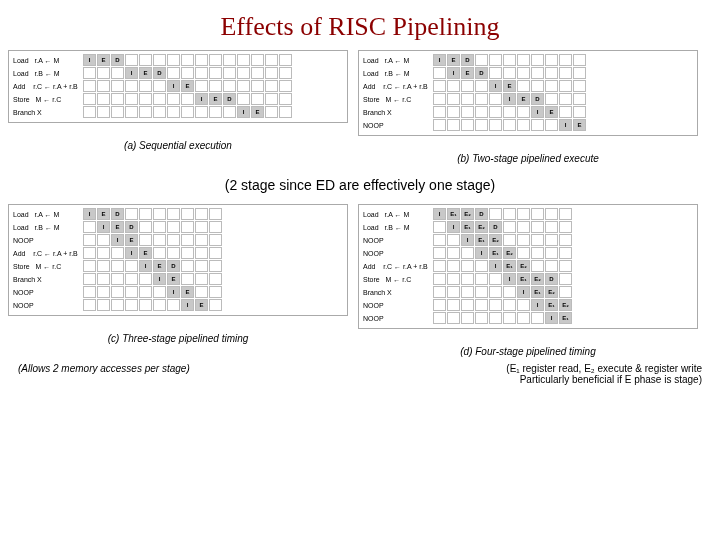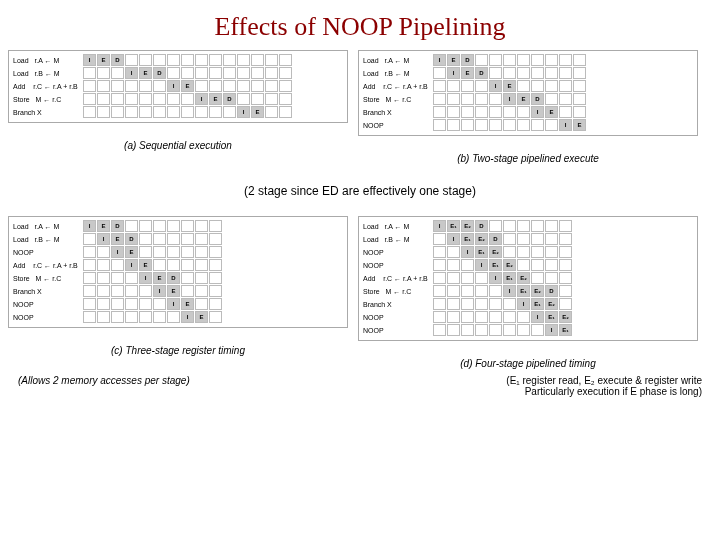--- a/index.html
+++ b/index.html
@@ -109,21 +109,21 @@
       justify-content: center;
       font-weight: bold;
       flex-shrink: 0;
     }
     .gc-g { background: #c8c8c8; }
     .gc-w { background: #fff; }
   </style>
 </head>
 <body>
 
-<h1 class="page-title">Effects of NOOP Pipelining</h1>
+<h1 class="page-title">Effects of RISC Pipelining</h1>
 
 <div class="diagrams-wrapper">
 
   <div class="top-row">
 
     <div>
       <div class="diag diag-a">
         <div class="diag-inner">
           <div class="diag-labels">
             <div class="diag-label">Load &nbsp; r.A ← M</div>
@@ -326,21 +326,21 @@
               <div class="gc gc-g">I</div>
               <div class="gc gc-g">E</div>
             </div>
           </div>
         </div>
       </div>
       <div class="caption">(b) Two-stage pipelined execute</div>
     </div>
   </div>
 
-  <div style="text-align:center; font-size:12px; margin: 16px 0;">(2 stage since ED are effectively one stage)</div>
+  <div style="text-align:center; font-size:14px; margin: 9px 0;">(2 stage since ED are effectively one stage)</div>
 
   <div class="bottom-row">
 
     <div>
       <div class="diag diag-c">
         <div class="diag-inner">
           <div class="diag-labels">
             <div class="diag-label">Load &nbsp; r.A ← M</div>
             <div class="diag-label">Load &nbsp; r.B ← M</div>
             <div class="diag-label">NOOP</div>
@@ -444,21 +444,21 @@
               <div class="gc gc-w"></div>
               <div class="gc gc-w"></div>
               <div class="gc gc-w"></div>
               <div class="gc gc-g">I</div>
               <div class="gc gc-g">E</div>
               <div class="gc gc-w"></div>
             </div>
           </div>
         </div>
       </div>
-      <div class="caption">(c) Three-stage register timing</div>
+      <div class="caption">(c) Three-stage pipelined timing</div>
     </div>
 
     <div>
       <div class="diag diag-d">
         <div class="diag-inner">
           <div class="diag-labels">
             <div class="diag-label">Load &nbsp; r.A ← M</div>
             <div class="diag-label">Load &nbsp; r.B ← M</div>
             <div class="diag-label">NOOP</div>
             <div class="diag-label">NOOP</div>
@@ -582,17 +582,17 @@
         </div>
       </div>
       <div class="caption">(d) Four-stage pipelined timing</div>
     </div>
   </div>
 
   <div class="bottom-notes">
     <div class="bottom-note-left">(Allows 2 memory accesses per stage)</div>
     <div class="bottom-note-right">
       <div>(E₁ register read,  E₂ execute &amp; register write</div>
-      <div>Particularly execution if E phase is long)</div>
+      <div>Particularly beneficial if E phase is stage)</div>
     </div>
   </div>
 
 </div>
 
 </body></html>

